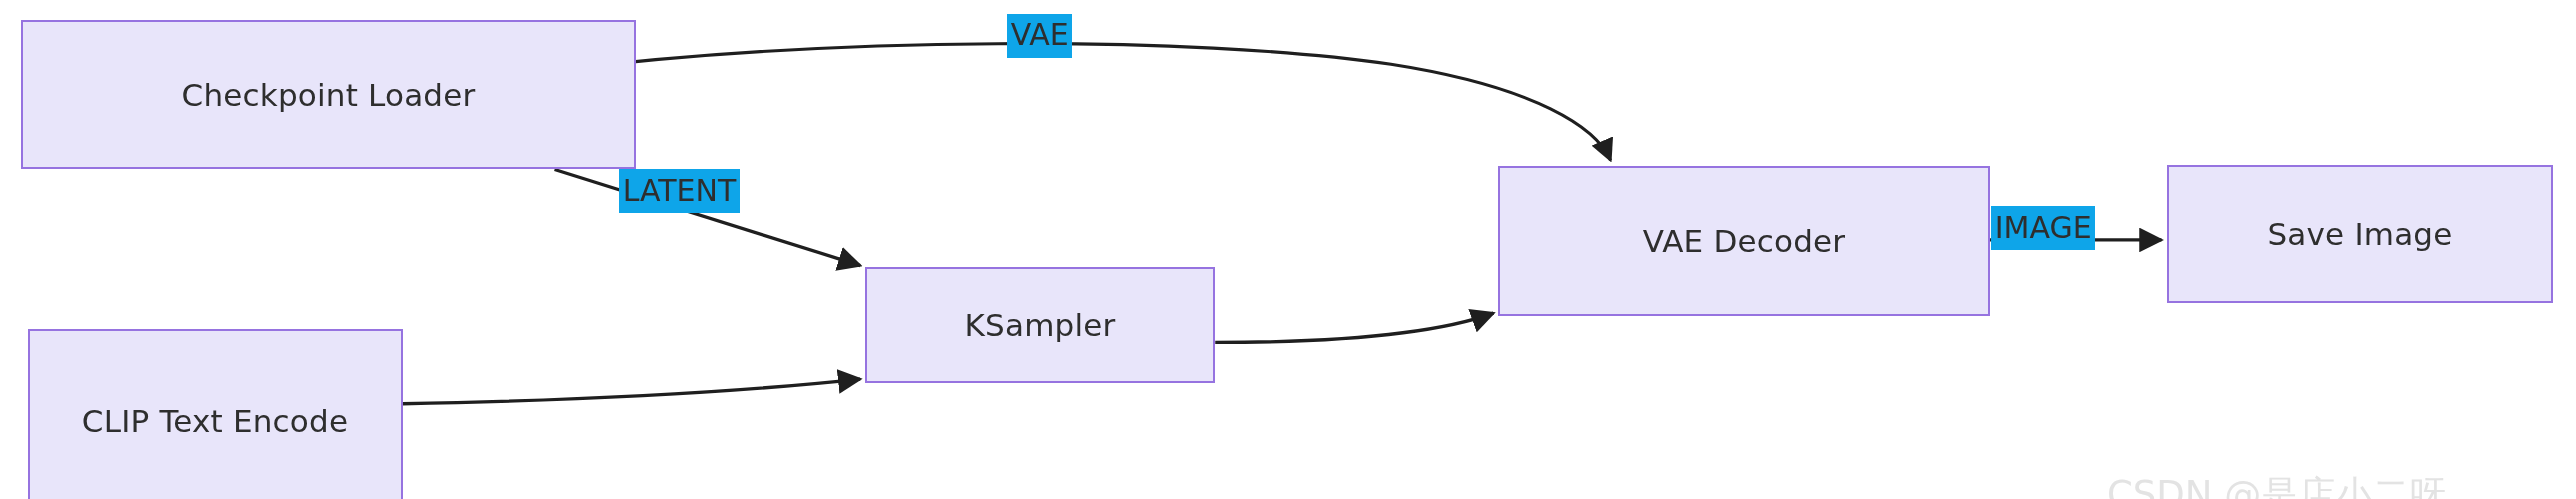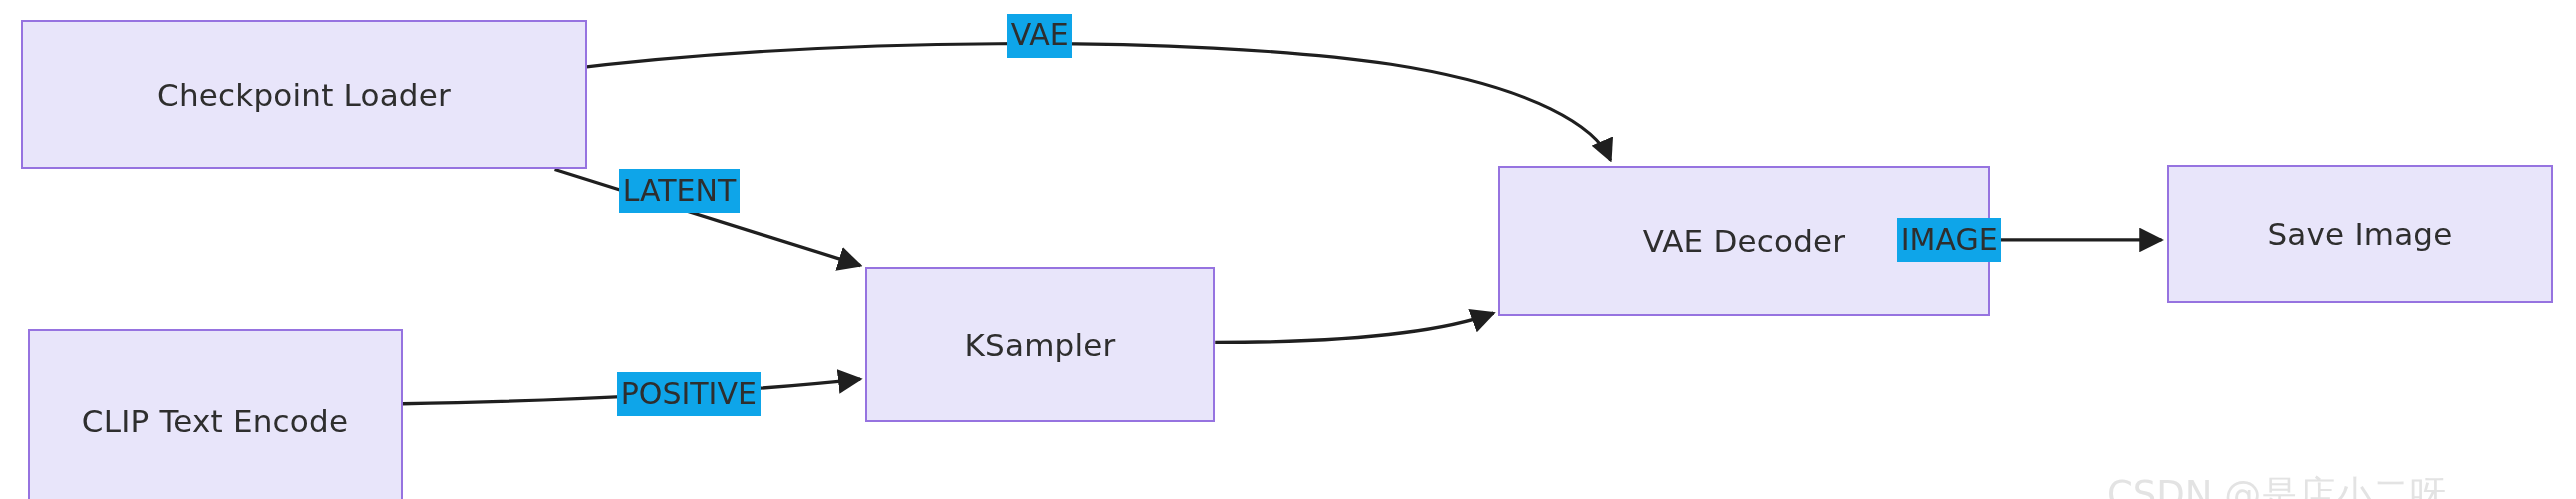--- a/index.html
+++ b/index.html
@@ -74,45 +74,44 @@
 
     <path d="M 606 185 L 940 290" fill="none" stroke="#1f1f1f" stroke-width="3.6" marker-end="url(#arrow)"></path>
 
     <path d="M 440 441 C 600 438, 790 430, 940 414" fill="none" stroke="#1f1f1f" stroke-width="3.6" marker-end="url(#arrow)"></path>
 
     <path d="M 1328 374 C 1430 374, 1560 368, 1632 342" fill="none" stroke="#1f1f1f" stroke-width="3.6" marker-end="url(#arrow)"></path>
 
     <path d="M 2090 262 L 2362 262" fill="none" stroke="#1f1f1f" stroke-width="3.6" marker-end="url(#arrow)"></path>
   </svg>
 
-  <div class="node" style="left:21px; top:20px; width:566px; height:149px;">
+  <div class="node" style="left:21px; top:20px; width:615px; height:149px;">
     <span class="node-label">Checkpoint Loader</span>
   </div>
 
   <div class="node" style="left:27.5px; top:329px; width:375px; height:184px;">
     <span class="node-label">CLIP Text Encode</span>
   </div>
 
-  <div class="node" style="left:865px; top:267px; width:350px; height:155px;">
+  <div class="node" style="left:865px; top:267px; width:350px; height:116px;">
     <span class="node-label">KSampler</span>
   </div>
 
   <div class="node" style="left:1498px; top:166px; width:492px; height:150px;">
     <span class="node-label">VAE Decoder</span>
   </div>
 
   <div class="node" style="left:2167px; top:165px; width:386px; height:138px;">
     <span class="node-label">Save Image</span>
   </div>
 
   <div class="edge-label" style="left:1007px; top:13.7px;">VAE</div>
 
   <div class="edge-label" style="left:619px; top:169px;">LATENT</div>
 
-  <div class="edge-label" style="left:617px; top:372px;">POSITIVE</div>
 
 
-  <div class="edge-label" style="left:1897px; top:206px;margin-top:12px;">IMAGE</div>
+  <div class="edge-label" style="left:1991px; top:206px;">IMAGE</div>
 
   <div class="watermark" style="left:2107px; top:430px;">CSDN @是店小二呀</div>
 
 </div>
 
 
 </body></html>

